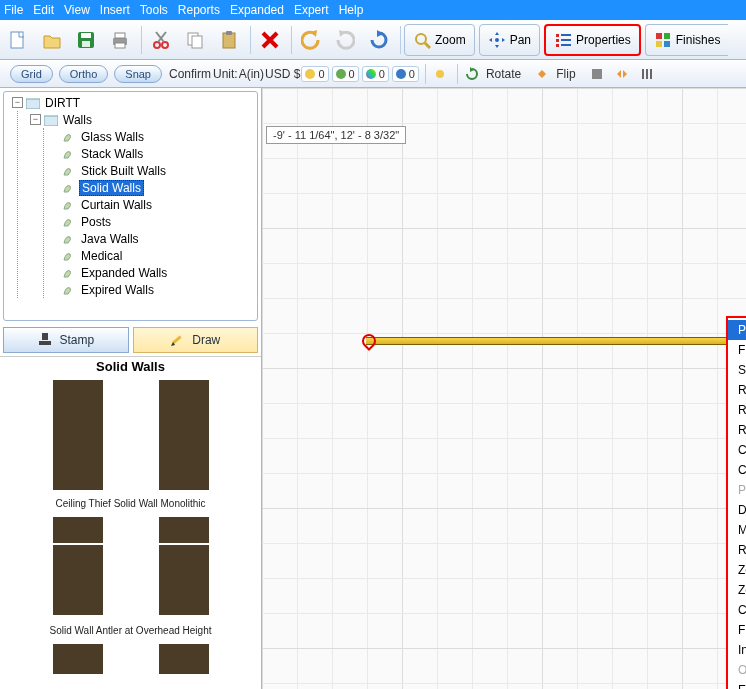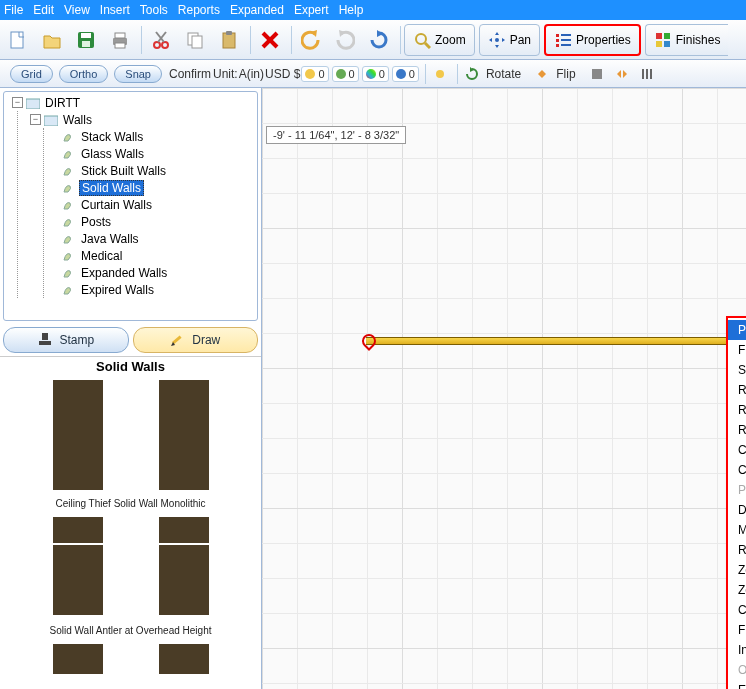--- a/index.html
+++ b/index.html
@@ -24,21 +24,21 @@
   .sidebar { width: 262px; border-right: 1px solid #a0b8d8; display: flex; flex-direction: column; }
   .tree-wrap { border:1px solid #a0b8d8; margin:3px; border-radius:3px; height: 230px; overflow: hidden; background:#fff;}
   .tree { font-size: 12px; color:#000; padding: 2px 0; }
   .tree .node { display: flex; align-items: center; height:17px; padding-left: 4px;}
   .tree .tog { width:11px; height:11px; border:1px solid #888; font-size:9px; line-height:9px; text-align:center; color:#555; margin-right:3px;}
   .tree .icn { width:14px; height:12px; margin-right:3px; display:inline-block;}
   .tree .label { padding: 0 2px;}
   .tree .label.sel { background:#1e6fd8; color:#fff; border:1px dotted #333;}
   .tree .dots { border-left:1px dotted #999; margin-left:10px;}
   .stamp-draw { display:flex; padding:3px; gap:4px; }
-  .sd-btn { flex:1; height:26px; border:1px solid #88aad0; border-radius:12px; background:linear-gradient(#feffff,#cfe0f4); display:flex; align-items:center; justify-content:center; font-size:12px; color:#234; }
+  .sd-btn { flex:1; height:26px; border:1px solid #88aad0; border-radius:0; background:linear-gradient(#feffff,#cfe0f4); display:flex; align-items:center; justify-content:center; font-size:12px; color:#234; }
   .sd-btn svg { width:16px; height:16px; margin-right:6px;}
   .sd-btn.active { background:linear-gradient(#fff6d5,#ffe9a8); border-color:#d8b464;}
   .palette { flex:1; border-top:1px solid #ccc; overflow:hidden; }
   .palette-title { text-align:center; font-weight:bold; font-size:13px; padding:2px 0; }
   .pal-grid { display:flex; flex-wrap:wrap; justify-content:center; gap:8px; padding:4px 10px;}
   .pal-item { width:100px; text-align:center; font-size:10px; color:#222;}
   .pal-swatch { width:50px; height:54px; background:#4a3c26; margin:0 auto;}
   .pal-double .pal-swatch { height:26px; margin-bottom:2px;}
   .pal-row { display:flex; gap:6px; justify-content:center; width:100%;}
   .canvas { flex:1; position:relative; background:#fafafa; }
@@ -265,27 +265,27 @@
               <span class="icn"><svg width="14" height="12">
                   <rect width="14" height="10" y="2" fill="#d9e8f6" stroke="#7aa"></rect>
                 </svg></span>
               <span class="label">Walls</span>
             </div>
           <div class="dots" style="margin-left:25px" id="tree-children">
               <div class="node" style="padding-left: 18px;">
                 <span class="icn"><svg width="12" height="12">
                     <path d="M2 10 Q4 2 8 4 Q10 6 6 10 Z" fill="#c8d8a0" stroke="#8a9"></path>
                   </svg></span>
+                <span class="label">Glass Walls</span>
+              </div>
+              <div class="node" style="padding-left: 18px;">
+                <span class="icn"><svg width="12" height="12">
+                    <path d="M2 10 Q4 2 8 4 Q10 6 6 10 Z" fill="#c8d8a0" stroke="#8a9"></path>
+                  </svg></span>
                 <span class="label">Stack Walls</span>
-              </div>
-              <div class="node" style="padding-left: 18px;">
-                <span class="icn"><svg width="12" height="12">
-                    <path d="M2 10 Q4 2 8 4 Q10 6 6 10 Z" fill="#c8d8a0" stroke="#8a9"></path>
-                  </svg></span>
-                <span class="label">Glass Walls</span>
               </div>
               <div class="node" style="padding-left: 18px;">
                 <span class="icn"><svg width="12" height="12">
                     <path d="M2 10 Q4 2 8 4 Q10 6 6 10 Z" fill="#c8d8a0" stroke="#8a9"></path>
                   </svg></span>
                 <span class="label">Stick Built Walls</span>
               </div>
               <div class="node" style="padding-left: 18px;">
                 <span class="icn"><svg width="12" height="12">
                     <path d="M2 10 Q4 2 8 4 Q10 6 6 10 Z" fill="#c8d8a0" stroke="#8a9"></path>

